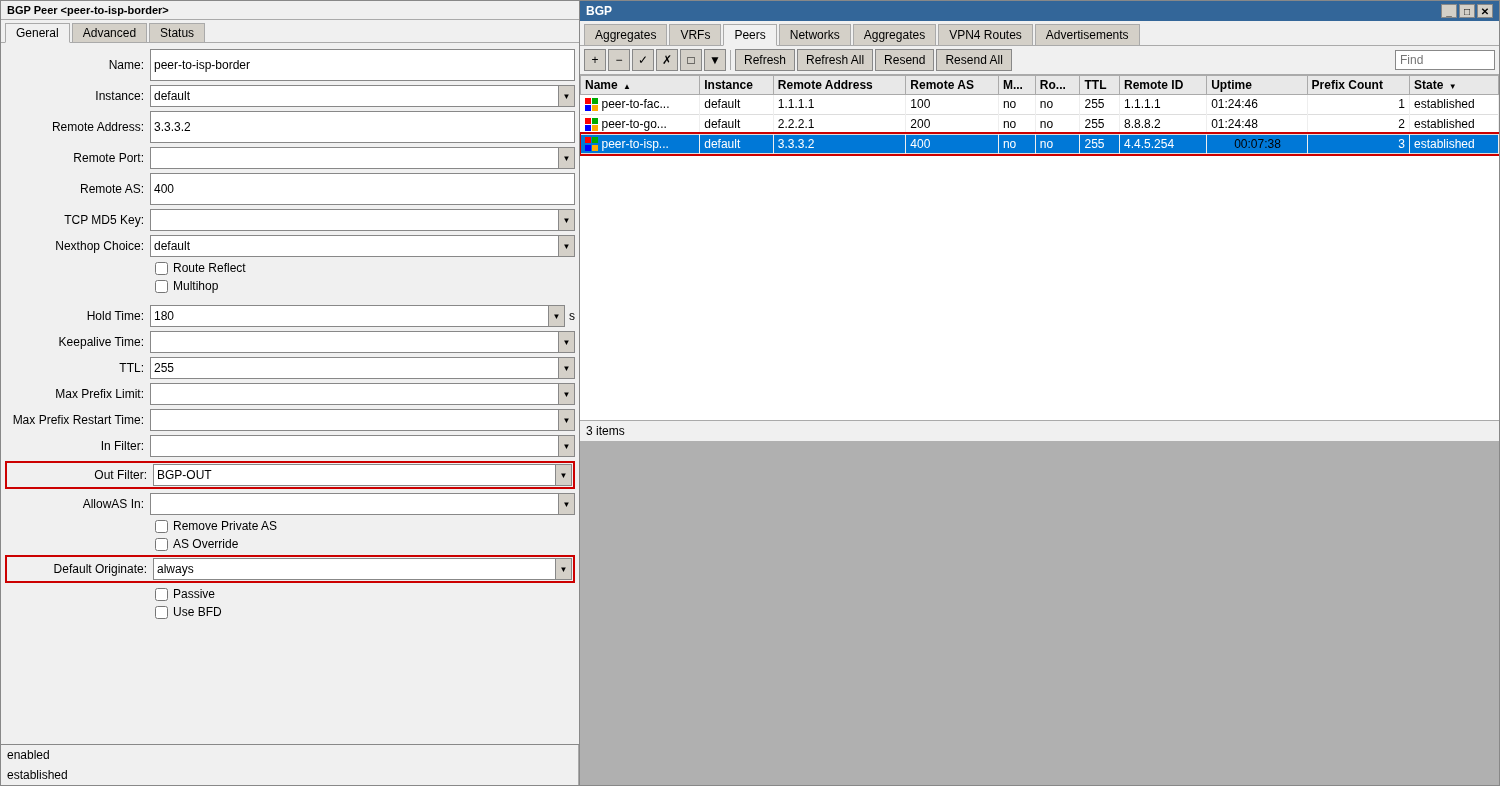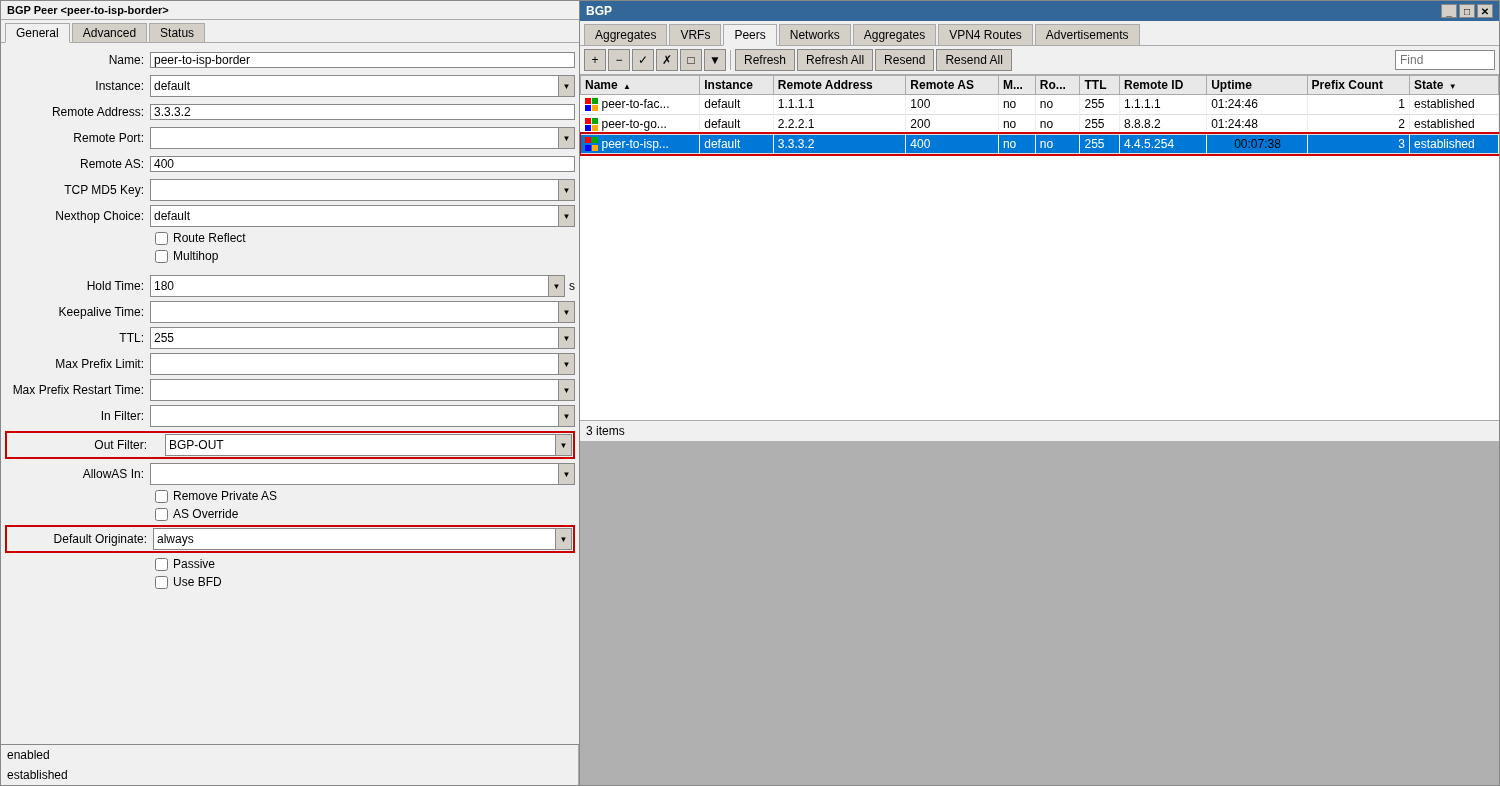--- a/index.html
+++ b/index.html
@@ -65,21 +65,21 @@
       text-align: right;
       width: 145px;
       padding-right: 6px;
       font-size: 12px;
       color: #000;
       flex-shrink: 0;
     }
 
     .form-input {
       flex: 1;
-      height: 16px;
+      height: 32px;
       border: 1px solid #888;
       background: white;
       font-size: 12px;
       padding: 0 3px;
     }
 
     .dropdown-arrow {
       width: 16px;
       height: 20px;
       background: #d4d0c8;
@@ -434,21 +434,21 @@
 
     <div class="form-row">
       <div class="form-label">In Filter:</div>
       <div class="input-with-dropdown">
         <input type="text" style="">
         <div class="dropdown-arrow">▼</div>
       </div>
     </div>
 
     <div style="border:2px solid #cc0000; margin-bottom:4px; padding:1px;">
-      <div class="form-row" style="margin-bottom:0;gap:12px;">
+      <div class="form-row" style="margin-bottom:0;">
         <div class="form-label">Out Filter:</div>
         <div class="input-with-dropdown">
           <input type="text" value="BGP-OUT" style="">
           <div class="dropdown-arrow">▼</div>
         </div>
       </div>
     </div>
 
     <div class="form-row">
       <div class="form-label">AllowAS In:</div>

